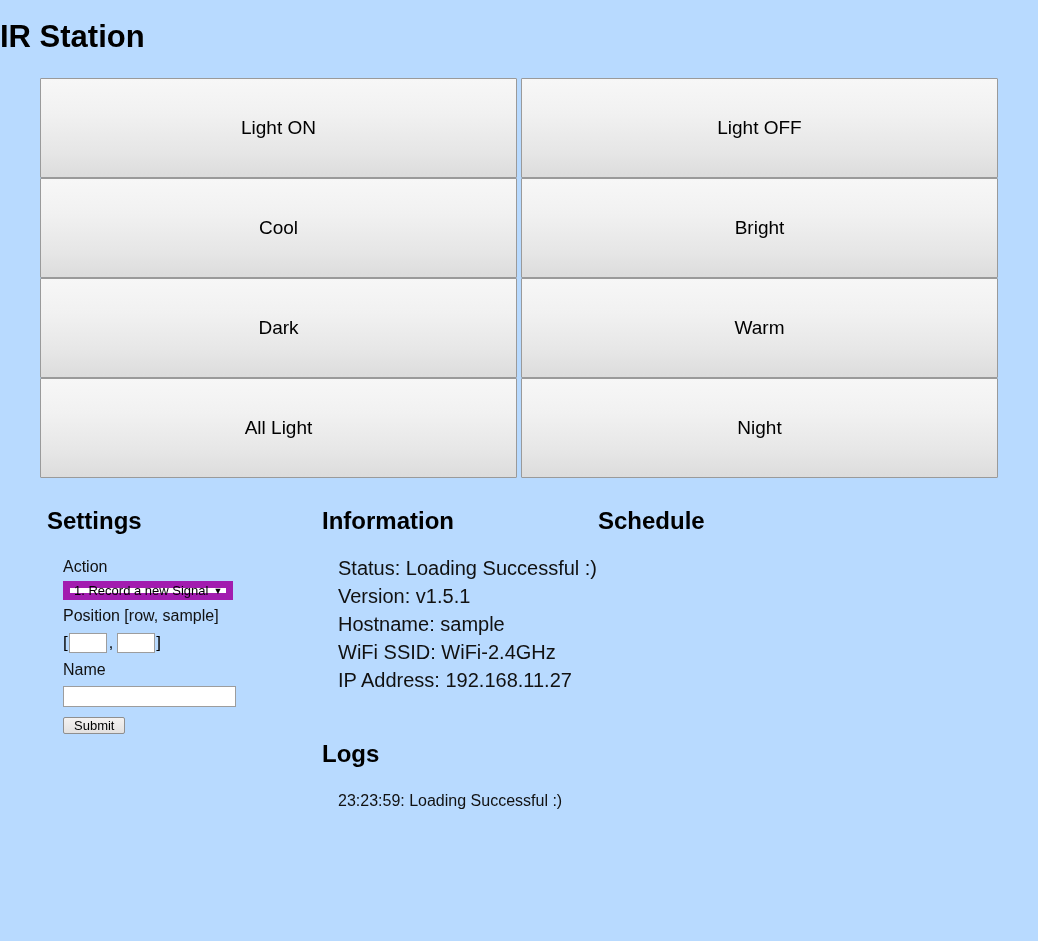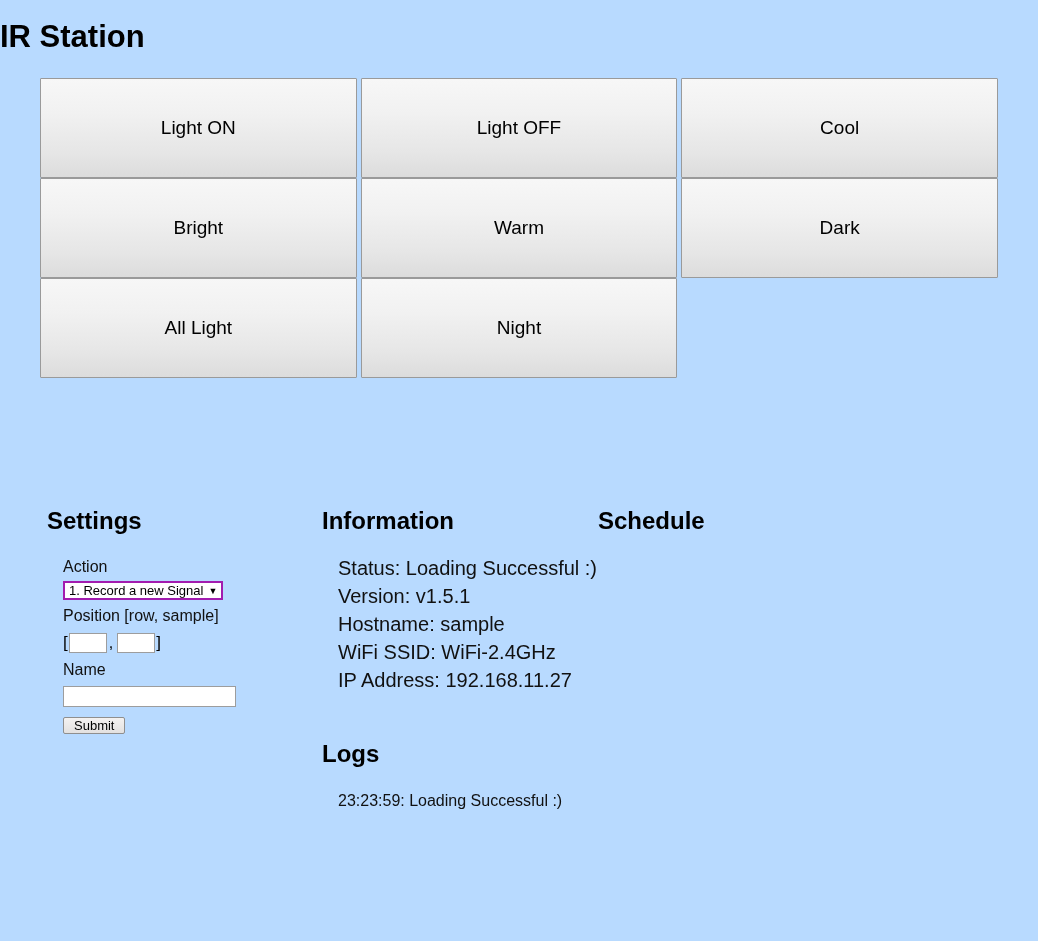--- a/index.html
+++ b/index.html
@@ -29,21 +29,21 @@
     font-size: 31px;
     font-weight: bold;
     letter-spacing: 0px;
     line-height: 38px;
   }
 
   
   .button-grid {
     margin: 22px 40px 0 40px;
     display: grid;
-    grid-template-columns: 1fr 1fr 1fr;
+    grid-template-columns: 1fr 1fr;
     grid-template-rows: repeat(4, 100px);
     column-gap: 4px;
     row-gap: 0px;
   }
 
   .ir-button {
     display: flex;
     align-items: center;
     justify-content: center;
     font-size: 19px;
@@ -88,21 +88,21 @@
     font-size: 16px;
     line-height: 25px;
     color: #111;
   }
 
   .action-select {
     font-family: "Liberation Sans", sans-serif;
     font-size: 13px;
     color: #000;
     background: #ffffff;
-    border: 2px solid #a21caf;
+    border: 7px solid #a21caf;
     padding: 1px 18px 1px 4px;
     height: 19px;
     line-height: 17px;
     display: inline-flex;
     align-items: center;
     position: relative;
     cursor: pointer;
     white-space: nowrap;
     margin: 2px 0 3px 0;
   }
@@ -192,24 +192,24 @@
     <button class="ir-button">
       <span>Light OFF</span>
     </button>
     <button class="ir-button">
       <span>Cool</span>
     </button>
     <button class="ir-button">
       <span>Bright</span>
     </button>
     <button class="ir-button">
+      <span>Dark</span>
+    </button>
+    <button class="ir-button">
       <span>Warm</span>
-    </button>
-    <button class="ir-button">
-      <span>Dark</span>
     </button>
     <button class="ir-button">
       <span>All Light</span>
     </button>
     <button class="ir-button">
       <span>Night</span>
     </button>
   </div>
 
   <div class="columns">

